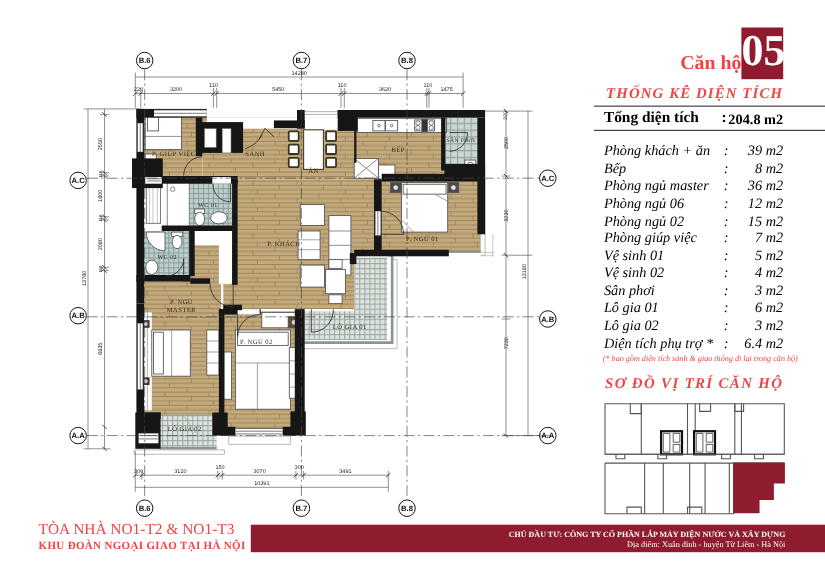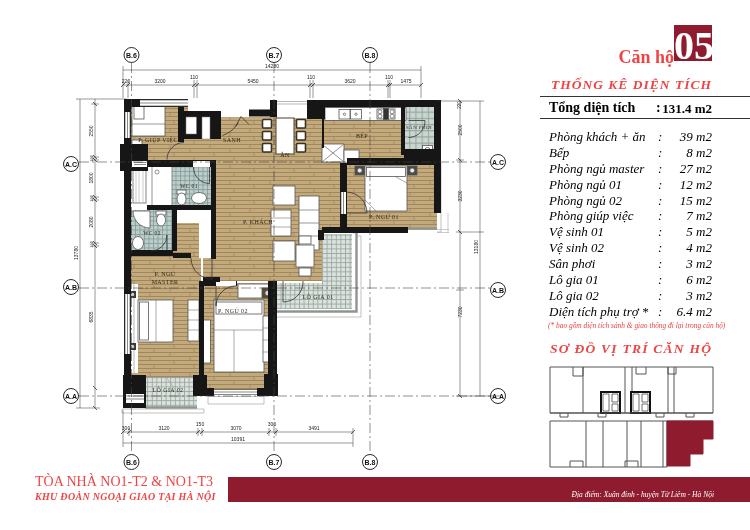--- a/index.html
+++ b/index.html
@@ -452,37 +452,37 @@
       <text x="71" y="289.5">A.B</text>
       <text x="71" y="398.5">A.A</text>
     <text x="498" y="164.5">A.C</text>
       <text x="498" y="292.5">A.B</text>
       <text x="498" y="398.5">A.A</text>
   </g>
 </svg>
 
 <div class="panel" style="top:20px;height:48px;">
   <div style="position:absolute;right:76px;top:27px;font-size:18px;font-weight:bold;" class="maroon">Căn hộ</div>
-  <div style="position:absolute;right:38px;top:5px;width:38px;height:36px;background:#8e1c2e;color:#fff;
+  <div style="position:absolute;right:38px;top:5px;width:38px;height:47px;background:#8e1c2e;color:#fff;
        font-size:40px;font-weight:bold;text-align:center;line-height:42px;">05</div>
 </div>
 
 <div class="panel maroon" style="top:77px;left:551px;font-size:13.5px;font-weight:bold;font-style:italic;letter-spacing:1.0px;">THỐNG KÊ DIỆN TÍCH</div>
 
 <div class="panel" style="top:96px;border-top:1px solid #333;border-bottom:1px solid #333;height:21px;"></div>
 <div class="panel" style="top:100px;font-size:14px;font-weight:bold;width:163px;left:549px;">
   <span>Tổng diện tích</span><span style="position:absolute;left:107px;">:</span>
-  <span style="position:absolute;right:0;font-size:13px;top:1px;">131.4 m2</span>
+  <span style="position:absolute;right:0;font-size:13px;top:1px;">204.8 m2</span>
 </div>
 
 <div id="tbl" class="panel" style="top:129px;left:549px;width:163px;font-size:13px;font-style:italic;">
 <div class="r"><span>Phòng khách + ăn</span><b>:</b><i>39 m2</i></div>
 <div class="r"><span>Bếp</span><b>:</b><i>8 m2</i></div>
-<div class="r"><span>Phòng ngủ master</span><b>:</b><i>27 m2</i></div>
-<div class="r"><span>Phòng ngủ 01</span><b>:</b><i>12 m2</i></div>
+<div class="r"><span>Phòng ngủ master</span><b>:</b><i>36 m2</i></div>
+<div class="r"><span>Phòng ngủ 06</span><b>:</b><i>12 m2</i></div>
 <div class="r"><span>Phòng ngủ 02</span><b>:</b><i>15 m2</i></div>
 <div class="r"><span>Phòng giúp việc</span><b>:</b><i>7 m2</i></div>
 <div class="r"><span>Vệ sinh 01</span><b>:</b><i>5 m2</i></div>
 <div class="r"><span>Vệ sinh 02</span><b>:</b><i>4 m2</i></div>
 <div class="r"><span>Sân phơi</span><b>:</b><i>3 m2</i></div>
 <div class="r"><span>Lô gia 01</span><b>:</b><i>6 m2</i></div>
 <div class="r"><span>Lô gia 02</span><b>:</b><i>3 m2</i></div>
 <div class="r"><span>Diện tích phụ trợ *</span><b>:</b><i>6.4 m2</i></div>
 </div>
 
@@ -525,16 +525,17 @@
     <line x1="63" y1="61" x2="63" y2="107"></line>
     <line x1="87" y1="61" x2="87" y2="107"></line>
     <line x1="101" y1="61" x2="101" y2="107"></line>
     <line x1="123" y1="61" x2="123" y2="107"></line>
   </g>
 
   <path d="M127,61 H173 V79 H163 V94 H150 V106 H127 Z" fill="#8e1c2e" stroke="#8e1c2e"></path>
 </svg>
 
 <div style="position:absolute;left:35px;top:474px;font-size:14px;font-weight:normal;" class="maroon">TÒA NHÀ NO1-T2 &amp; NO1-T3</div>
-<div style="position:absolute;left:35px;top:491px;font-size:10px;font-weight:bold;letter-spacing:0.3px;font-style:italic;" class="maroon">KHU ĐOÀN NGOẠI GIAO TẠI HÀ NỘI</div>
+<div style="position:absolute;left:35px;top:491px;font-size:10px;font-weight:bold;letter-spacing:0.3px;" class="maroon">KHU ĐOÀN NGOẠI GIAO TẠI HÀ NỘI</div>
 <div style="position:absolute;left:228px;top:477px;width:522px;height:25px;background:#8e1c2e;color:#fff;">
-  <div style="position:absolute;right:36px;top:13px;font-size:7.5px;font-style:italic;">Địa điểm: Xuân đỉnh - huyện Từ Liêm - Hà Nội</div>
+  <div style="position:absolute;right:36px;top:4px;font-size:7.3px;font-weight:bold;">CHỦ ĐẦU TƯ: CÔNG TY CỔ PHẦN LẮP MÁY ĐIỆN NƯỚC VÀ XÂY DỰNG</div>
+  <div style="position:absolute;right:36px;top:13px;font-size:7.5px;">Địa điểm: Xuân đỉnh - huyện Từ Liêm - Hà Nội</div>
 </div>
 
 </body></html>

